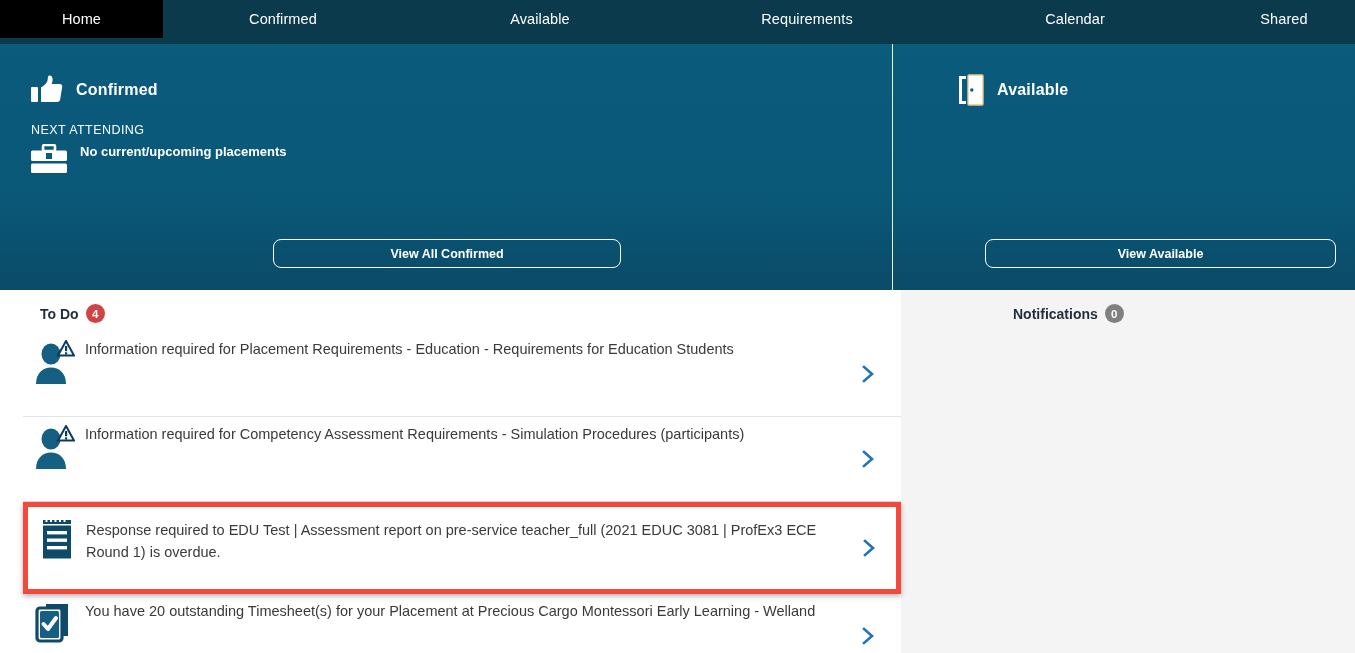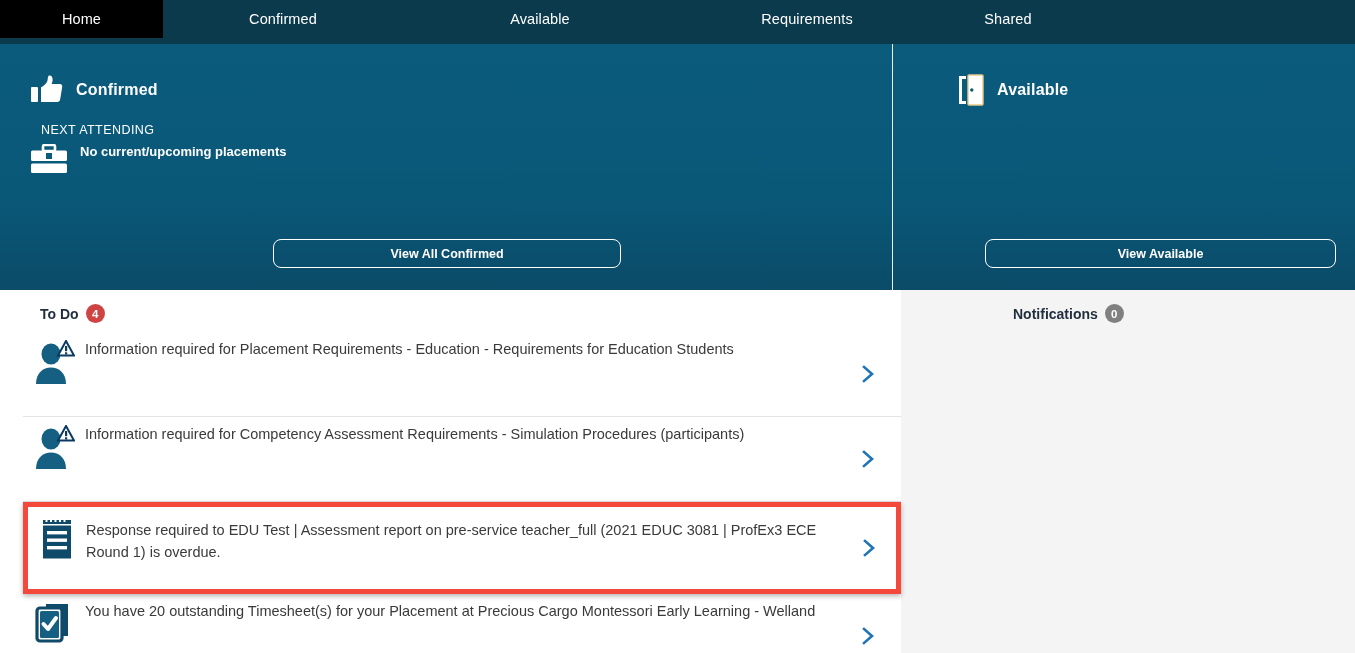--- a/index.html
+++ b/index.html
@@ -64,21 +64,21 @@
   #hero-right .hero-title-row { padding-left: 64px; }
   .hero-title {
     color: #ffffff;
     font-size: 16px;
     font-weight: bold;
     letter-spacing: .2px;
   }
   .hero-icon { width: 34px; height: 32px; display: block; flex: 0 0 auto; }
 
   .hero-sub {
-    padding-left: 41px;
+    padding-left: 31px;
     margin-top: 16px;
     color: #ffffff;
     font-size: 12.5px;
     letter-spacing: .45px;
   }
   .hero-line {
     display: flex;
     align-items: flex-start;
     gap: 12px;
     padding-left: 30px;
@@ -214,20 +214,23 @@
     <span>Home</span>
   </div>
   <div class="nav-tab" style="width:240px">
     <span>Confirmed</span>
   </div>
   <div class="nav-tab" style="width:274px">
     <span>Available</span>
   </div>
   <div class="nav-tab" style="width:260px">
     <span>Requirements</span>
+  </div>
+  <div class="nav-tab" style="width:276px">
+    <span>Calendar</span>
   </div>
   <div class="nav-tab" style="width:142px">
     <span>Shared</span>
   </div>
 </div>
 
 <div id="hero">
 
   <div class="hero-panel" id="hero-left">
     <div class="hero-title-row">

